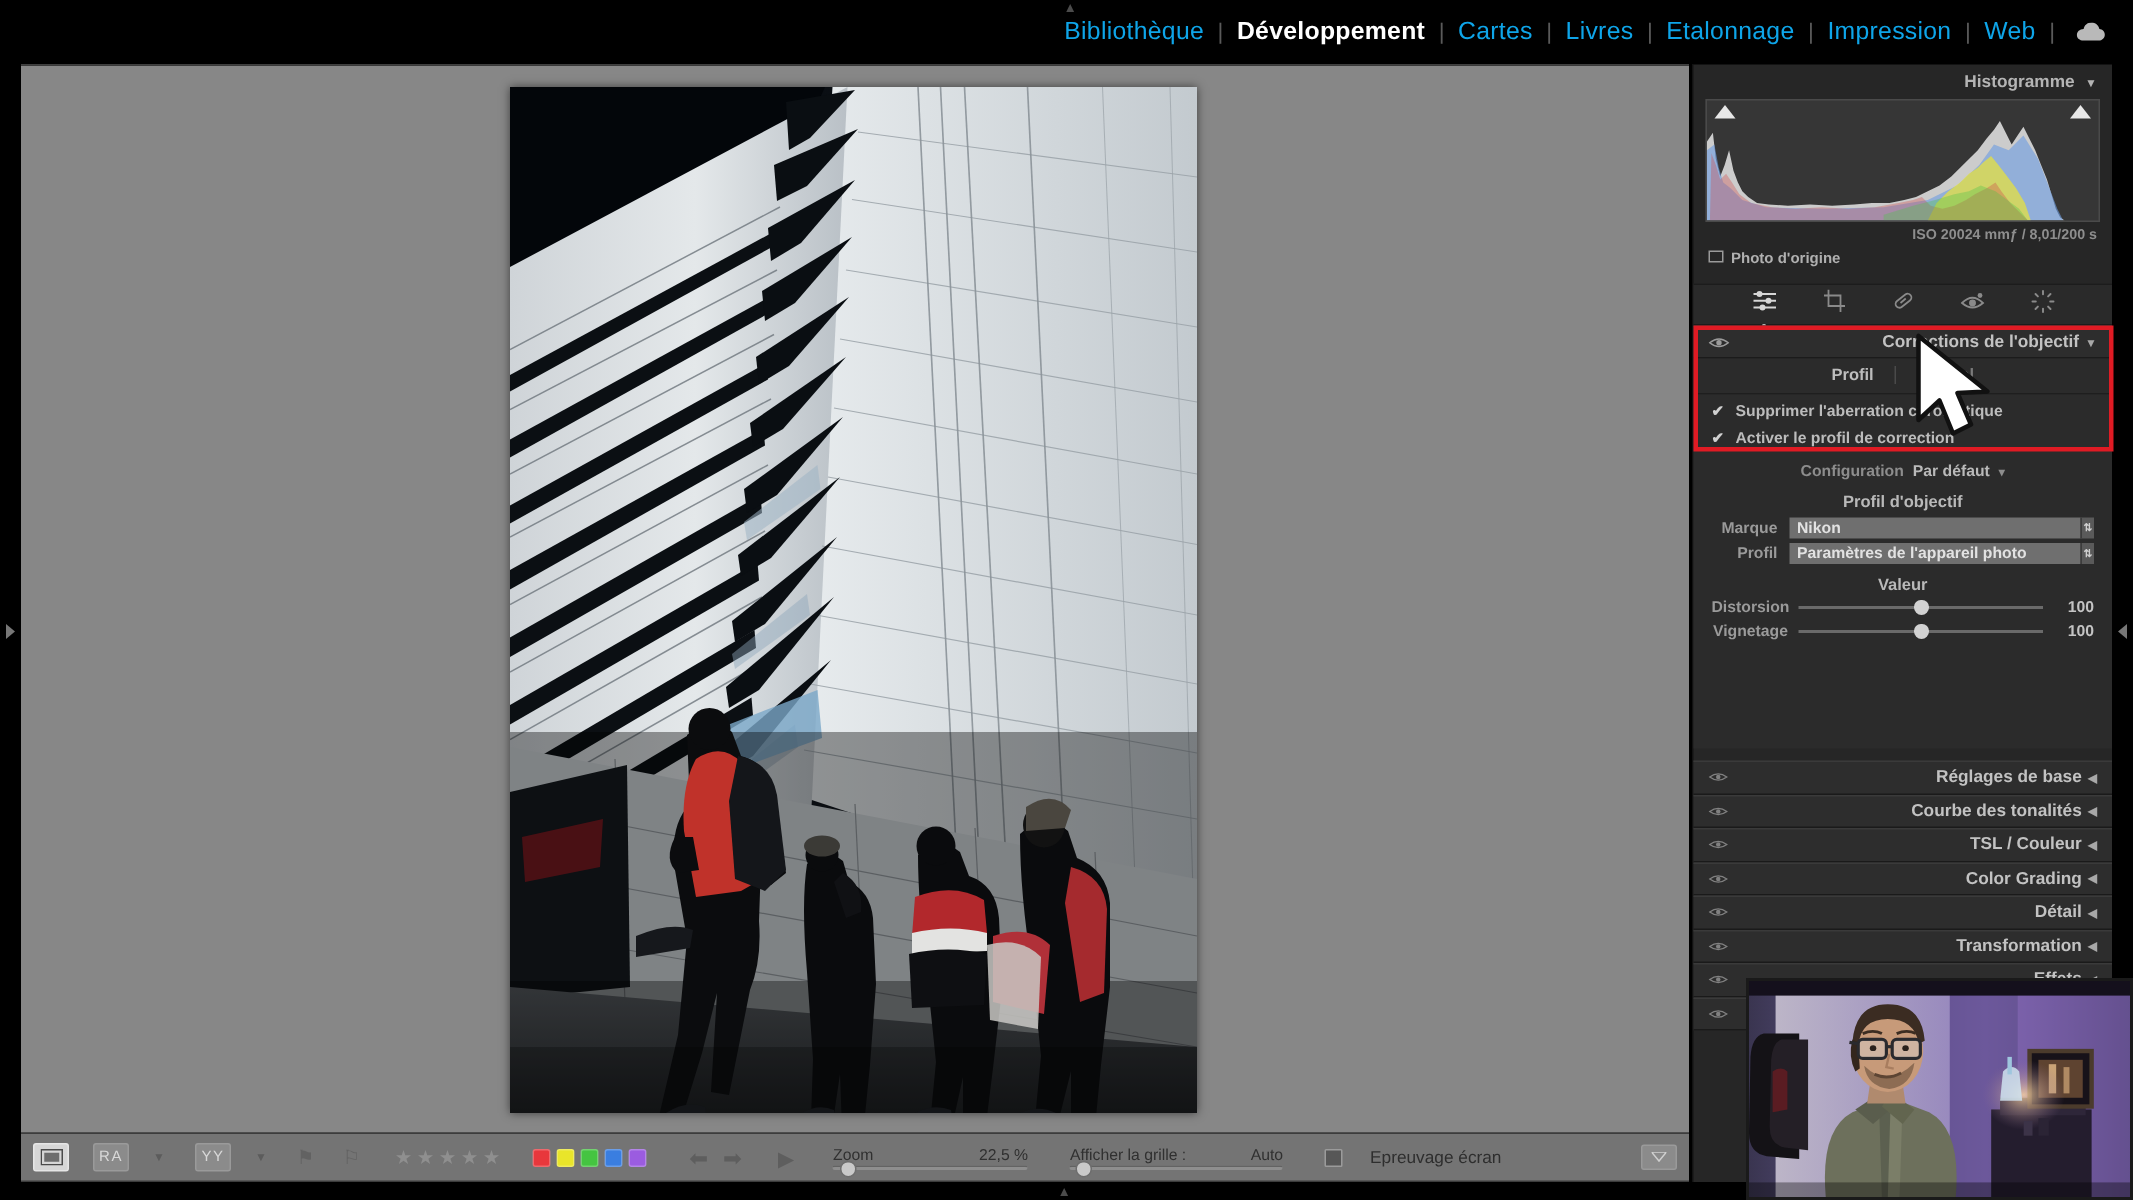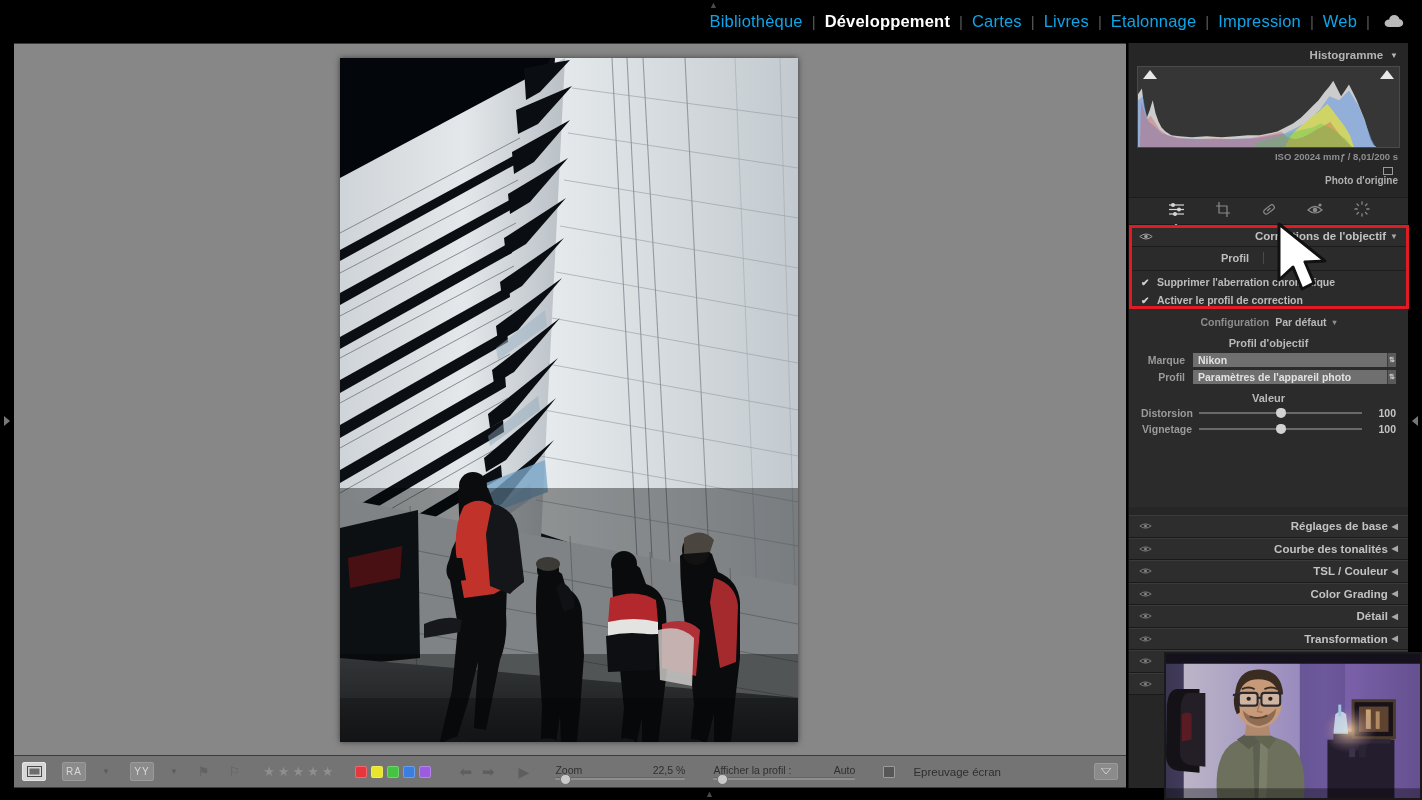--- a/index.html
+++ b/index.html
@@ -96,21 +96,21 @@
     position: relative; overflow:hidden;
   }
   .histo-box svg { position:absolute; left:0; bottom:0; width:100%; height:100%; }
   .clip-tri { position:absolute; top:3px; width:0;height:0;
               border-left:7px solid transparent;border-right:7px solid transparent;
               border-bottom:9px solid #e8e8e8; cursor:pointer;}
   .exif {
     display:flex; justify-content:flex-end; margin:3px 10px 0 10px;
     color:#8e8e8e; font-size:9.5px;
   }
-  .orig-row { display:flex; align-items:flex-end; margin:5px 10px 0 10px; color:#b0b0b0; font-size:10px;flex-direction:column;}
+  .orig-row { display:flex; align-items:flex-start; margin:5px 10px 0 10px; color:#b0b0b0; font-size:10px;}
   .orig-box { width:10px;height:8px;border:1px solid #9a9a9a;margin-right:5px;cursor:pointer;}
 
   .tools-row {
     display:flex; justify-content:center; gap:30px; align-items:center;
     height: 28px; margin-top: 11px; border-top:1px solid #1c1c1c; border-bottom:1px solid #1c1c1c;
     background:#2a2a2a;
   }
   .tool-ic { position:relative; cursor:pointer; opacity:.62; }
   .tool-ic.active { opacity:1; }
   .tool-dot { position:absolute; left:50%; bottom:-6px; transform:translateX(-50%);
@@ -415,21 +415,21 @@
         <span>Zoom</span>
         <span>22,5 %</span>
       </div>
       <div class="sl-track">
         <span class="sl-knob" style="left:5px"></span>
       </div>
     </div>
 
     <div class="sl-group" style="width:142px">
       <div class="sl-labels">
-        <span>Afficher la profil :</span>
+        <span>Afficher la grille :</span>
         <span>Auto</span>
       </div>
       <div class="sl-track">
         <span class="sl-knob" style="left:4px"></span>
       </div>
     </div>
 
     <span class="tb-check"></span>
     <span class="tb-text">Epreuvage écran</span>
     <div class="tb-dd">

